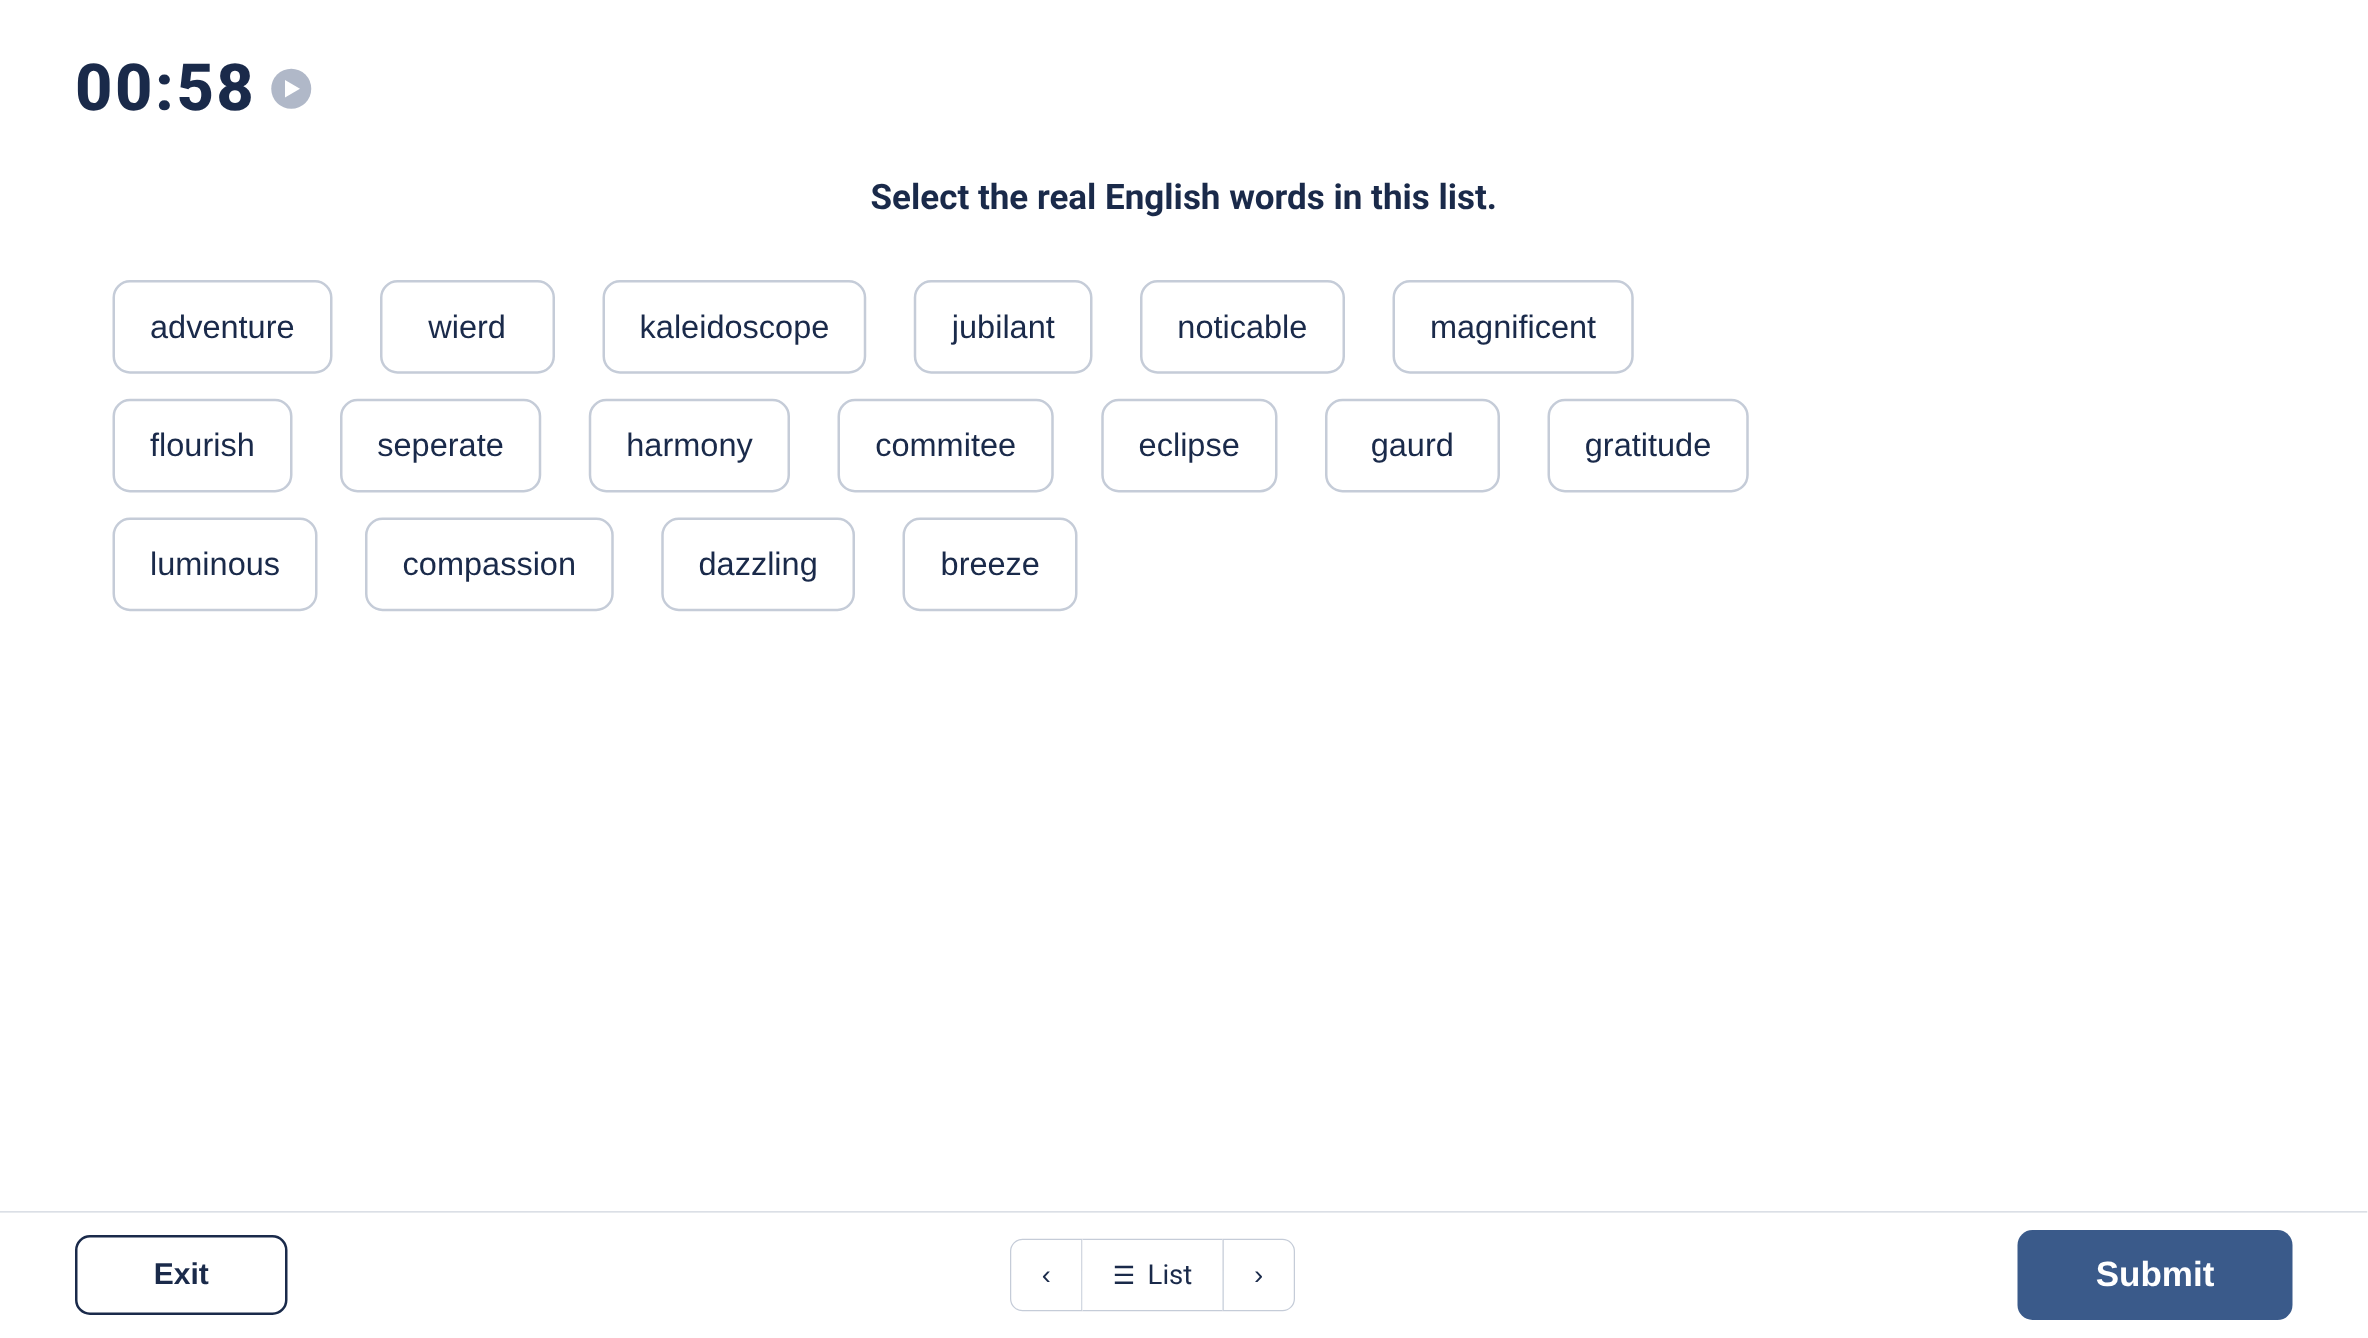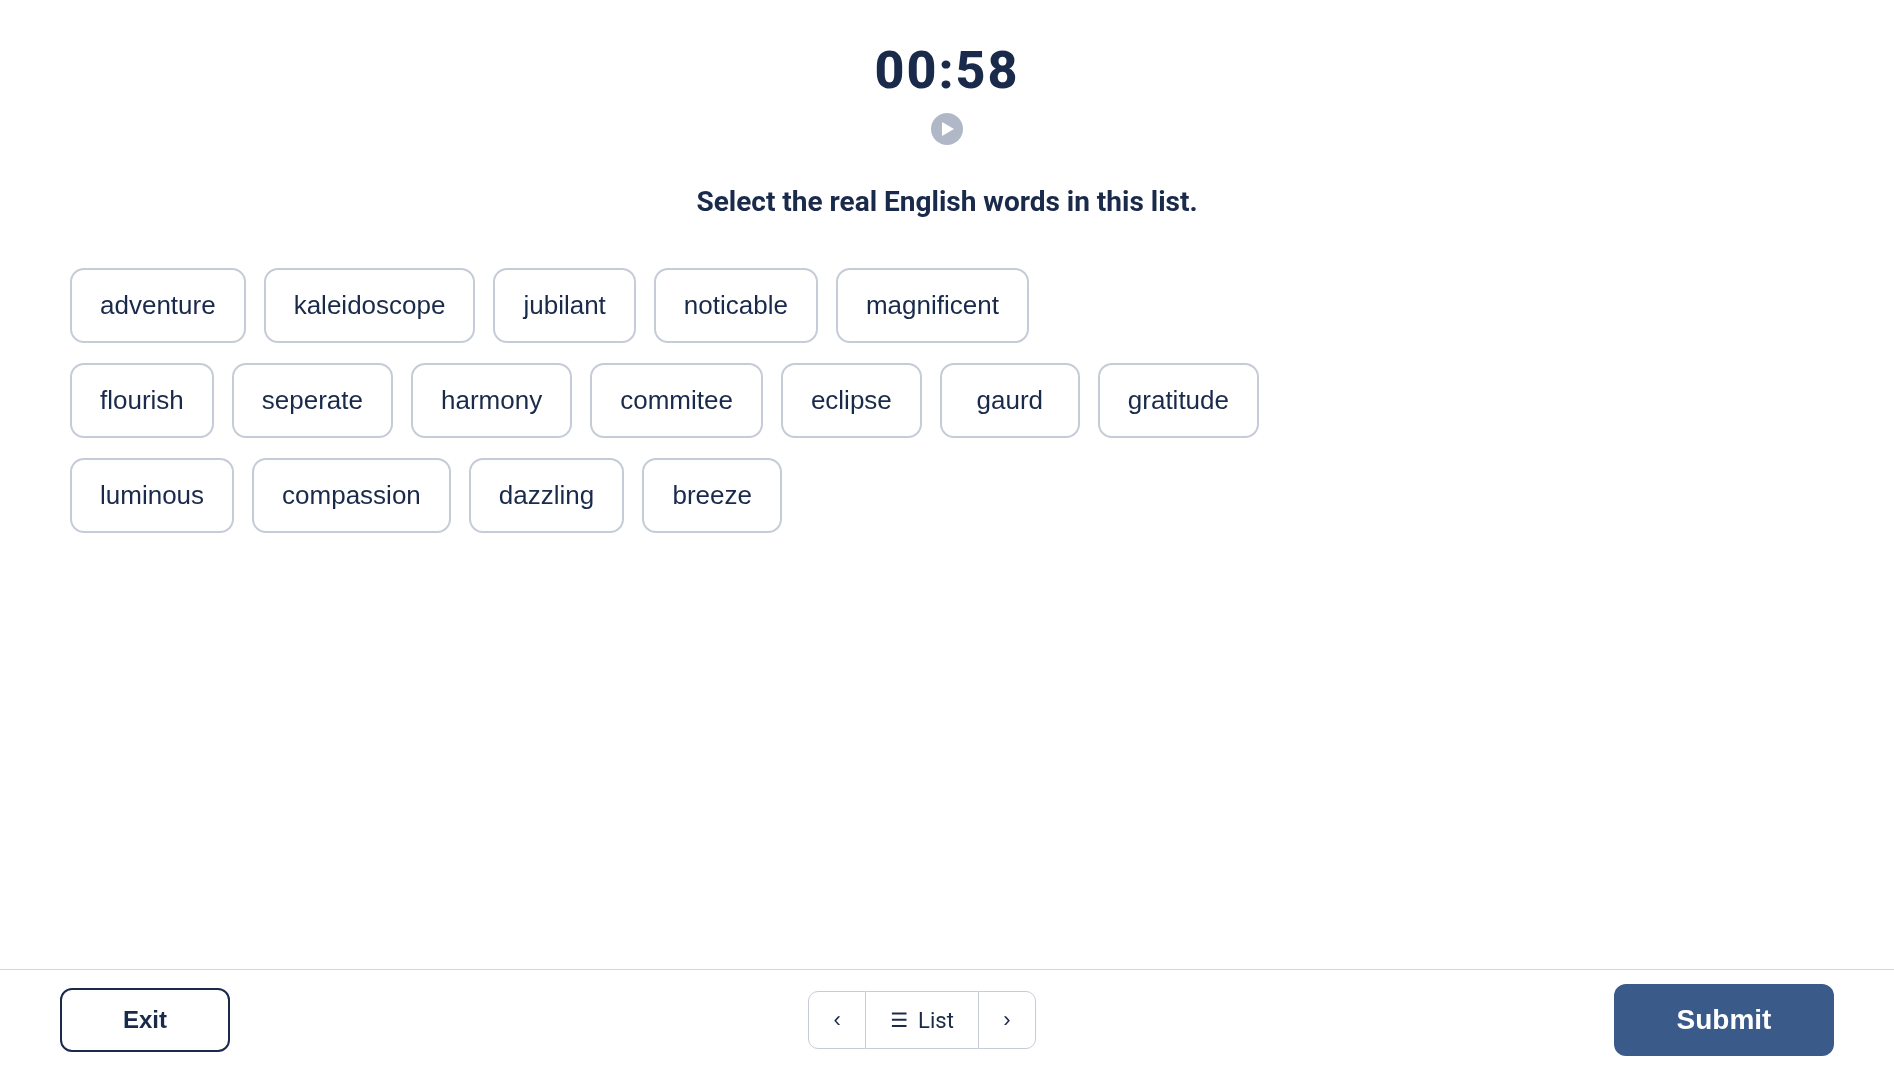--- a/index.html
+++ b/index.html
@@ -23,21 +23,20 @@
       display: flex;
       flex-direction: column;
       padding: 40px 60px 20px 60px;
     }
 
     .timer-row {
       display: flex;
       align-items: center;
       gap: 12px;
       margin-bottom: 40px;
-      flex-direction: column;
     }
 
     .timer-display {
       font-size: 52px;
       font-weight: 800;
       color: #1a2a4a;
       letter-spacing: 2px;
     }
 
     .play-icon {
@@ -89,20 +88,21 @@
       background: #ffffff;
       padding: 20px 28px;
       font-size: 26px;
       font-weight: 400;
       color: #1a2a4a;
       cursor: pointer;
       min-width: 140px;
       text-align: center;
       transition: background 0.15s, border-color 0.15s;
       white-space: nowrap;
+      margin-left: 20px;
     }
 
     .bottom-divider {
       height: 1px;
       background: #d0d5de;
       margin: 0 0;
     }
 
     .bottom-bar {
       height: 100px;
@@ -191,20 +191,21 @@
   <div class="timer-row">
     <span class="timer-display">00:58</span>
     <div class="play-icon"></div>
   </div>
 
   <div class="instruction">Select the real English words in this list.</div>
 
   <div class="words-container">
     <div class="words-row">
       <button class="word-button">adventure</button>
+      <button class="word-button">wierd</button>
       <button class="word-button">kaleidoscope</button>
       <button class="word-button">jubilant</button>
       <button class="word-button">noticable</button>
       <button class="word-button">magnificent</button>
     </div>
     <div class="words-row">
       <button class="word-button">flourish</button>
       <button class="word-button">seperate</button>
       <button class="word-button">harmony</button>
       <button class="word-button">commitee</button>

